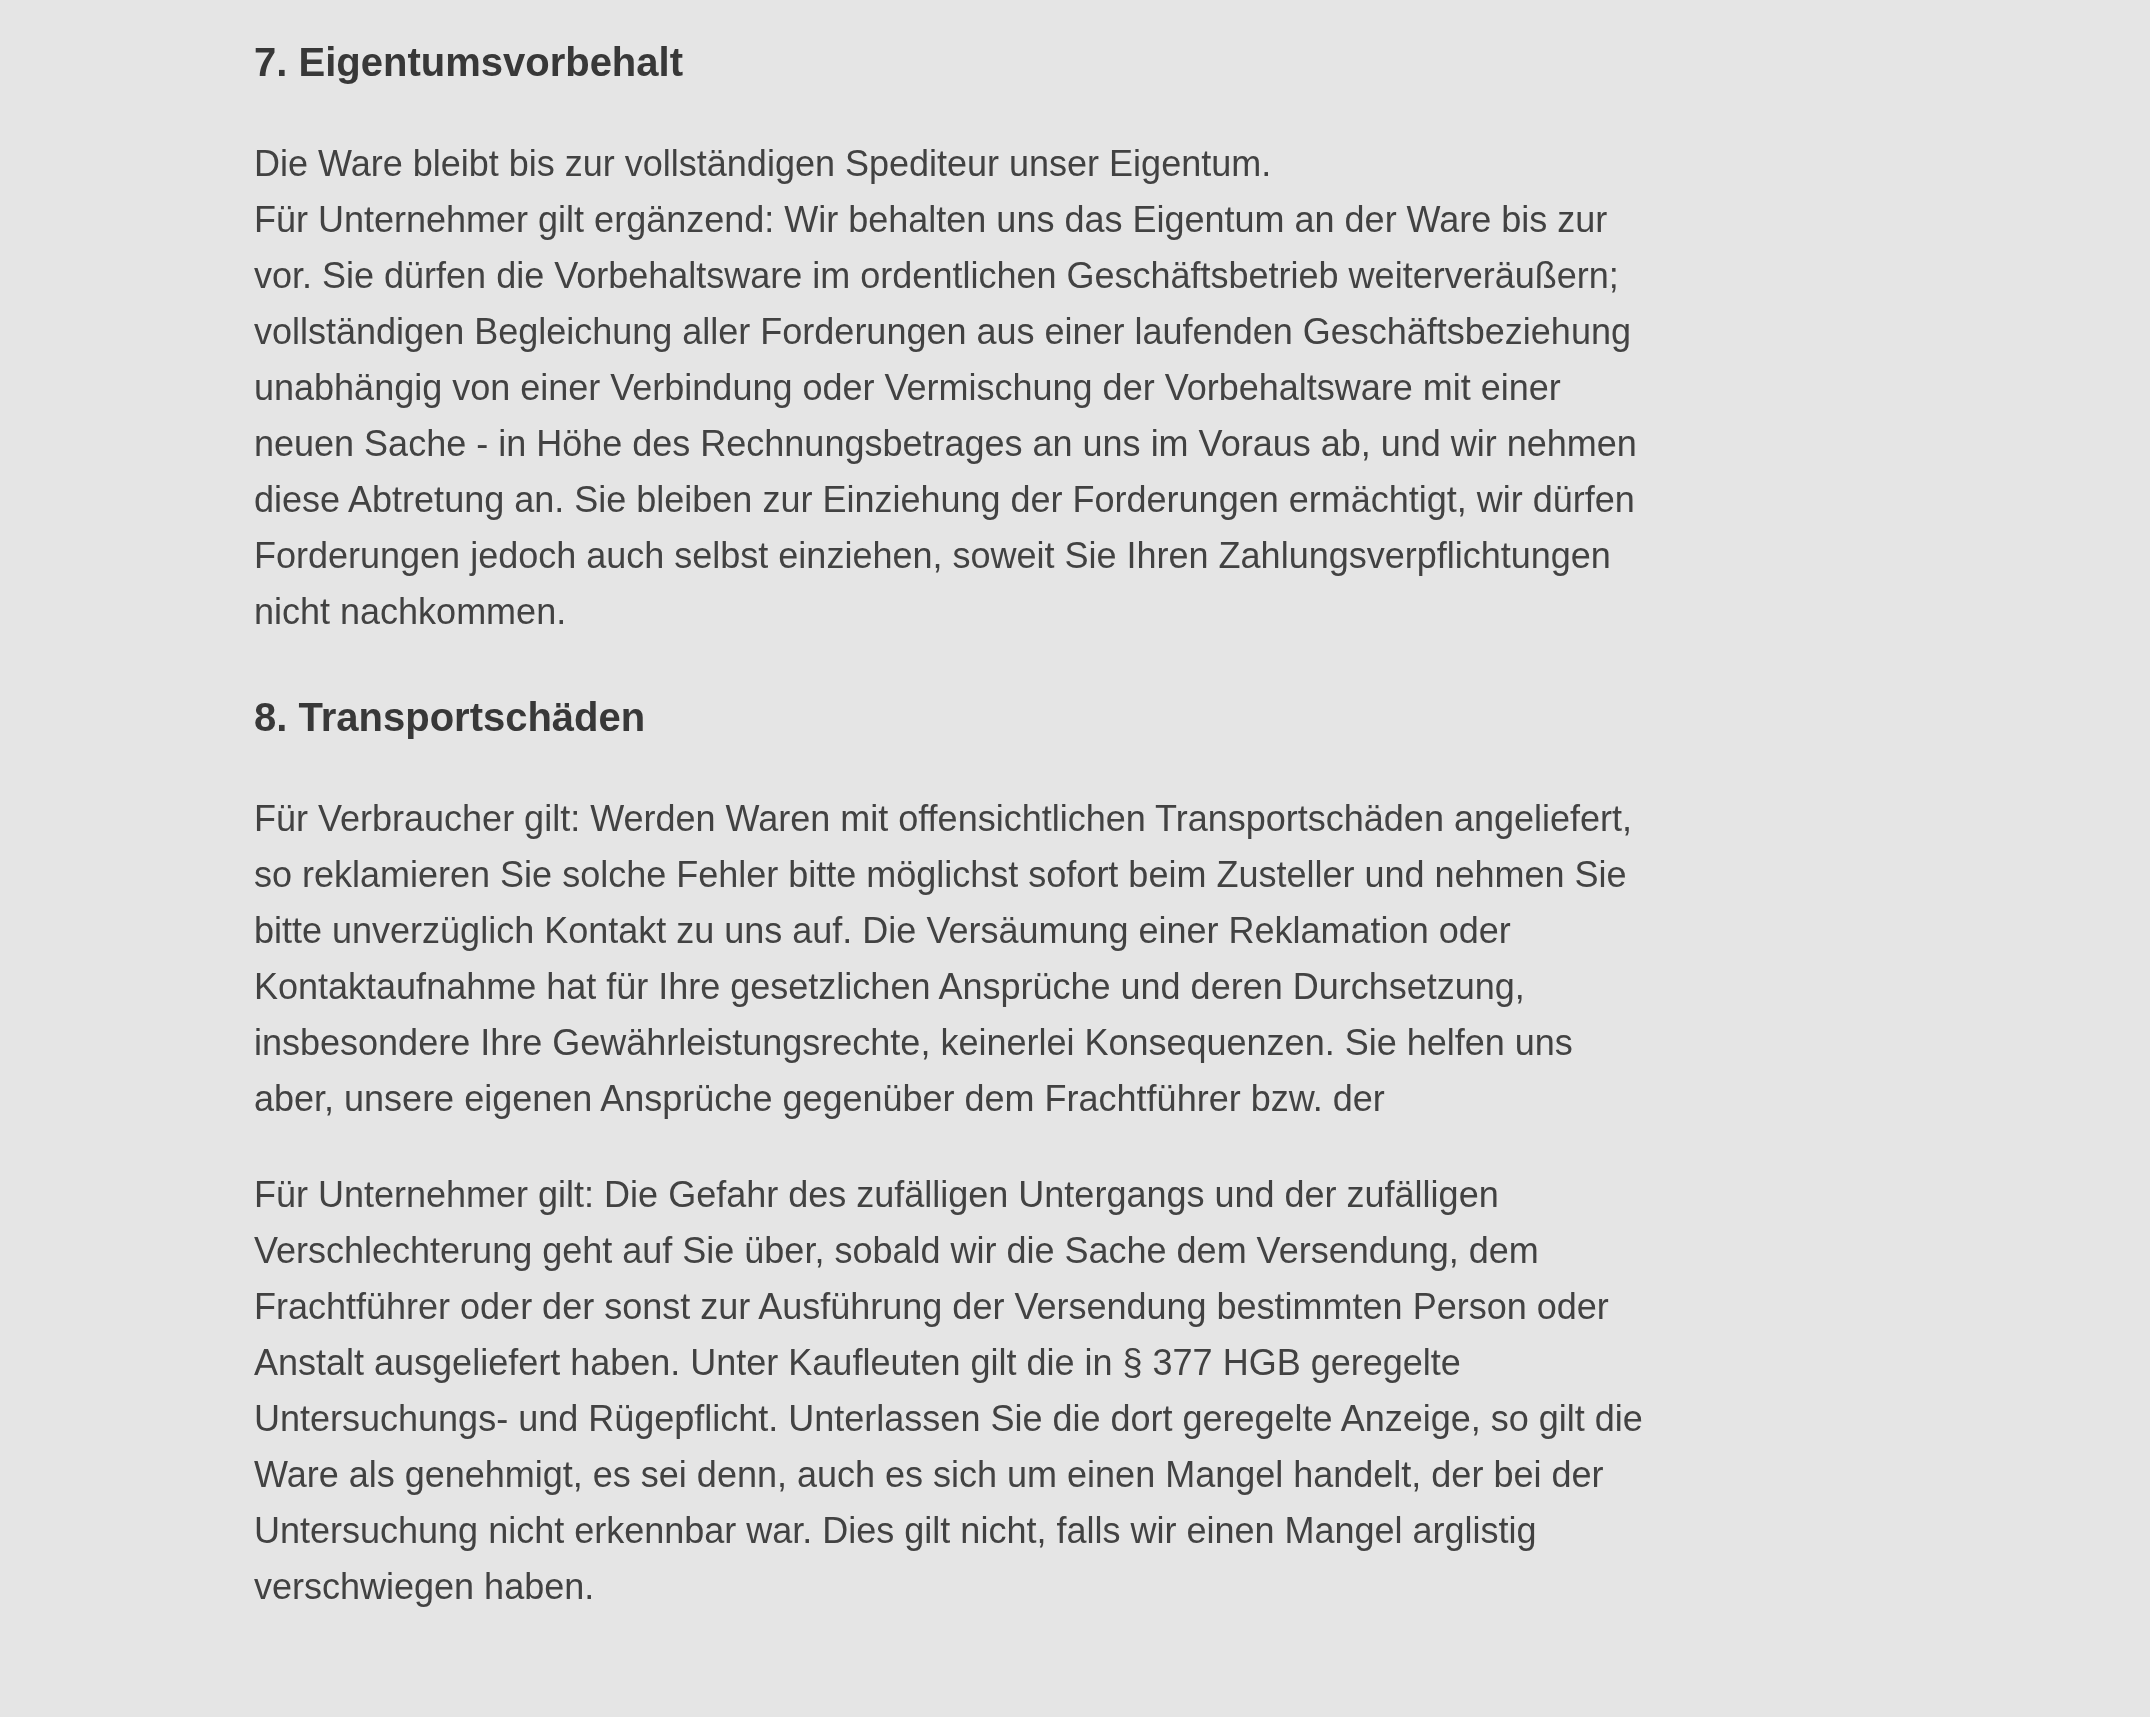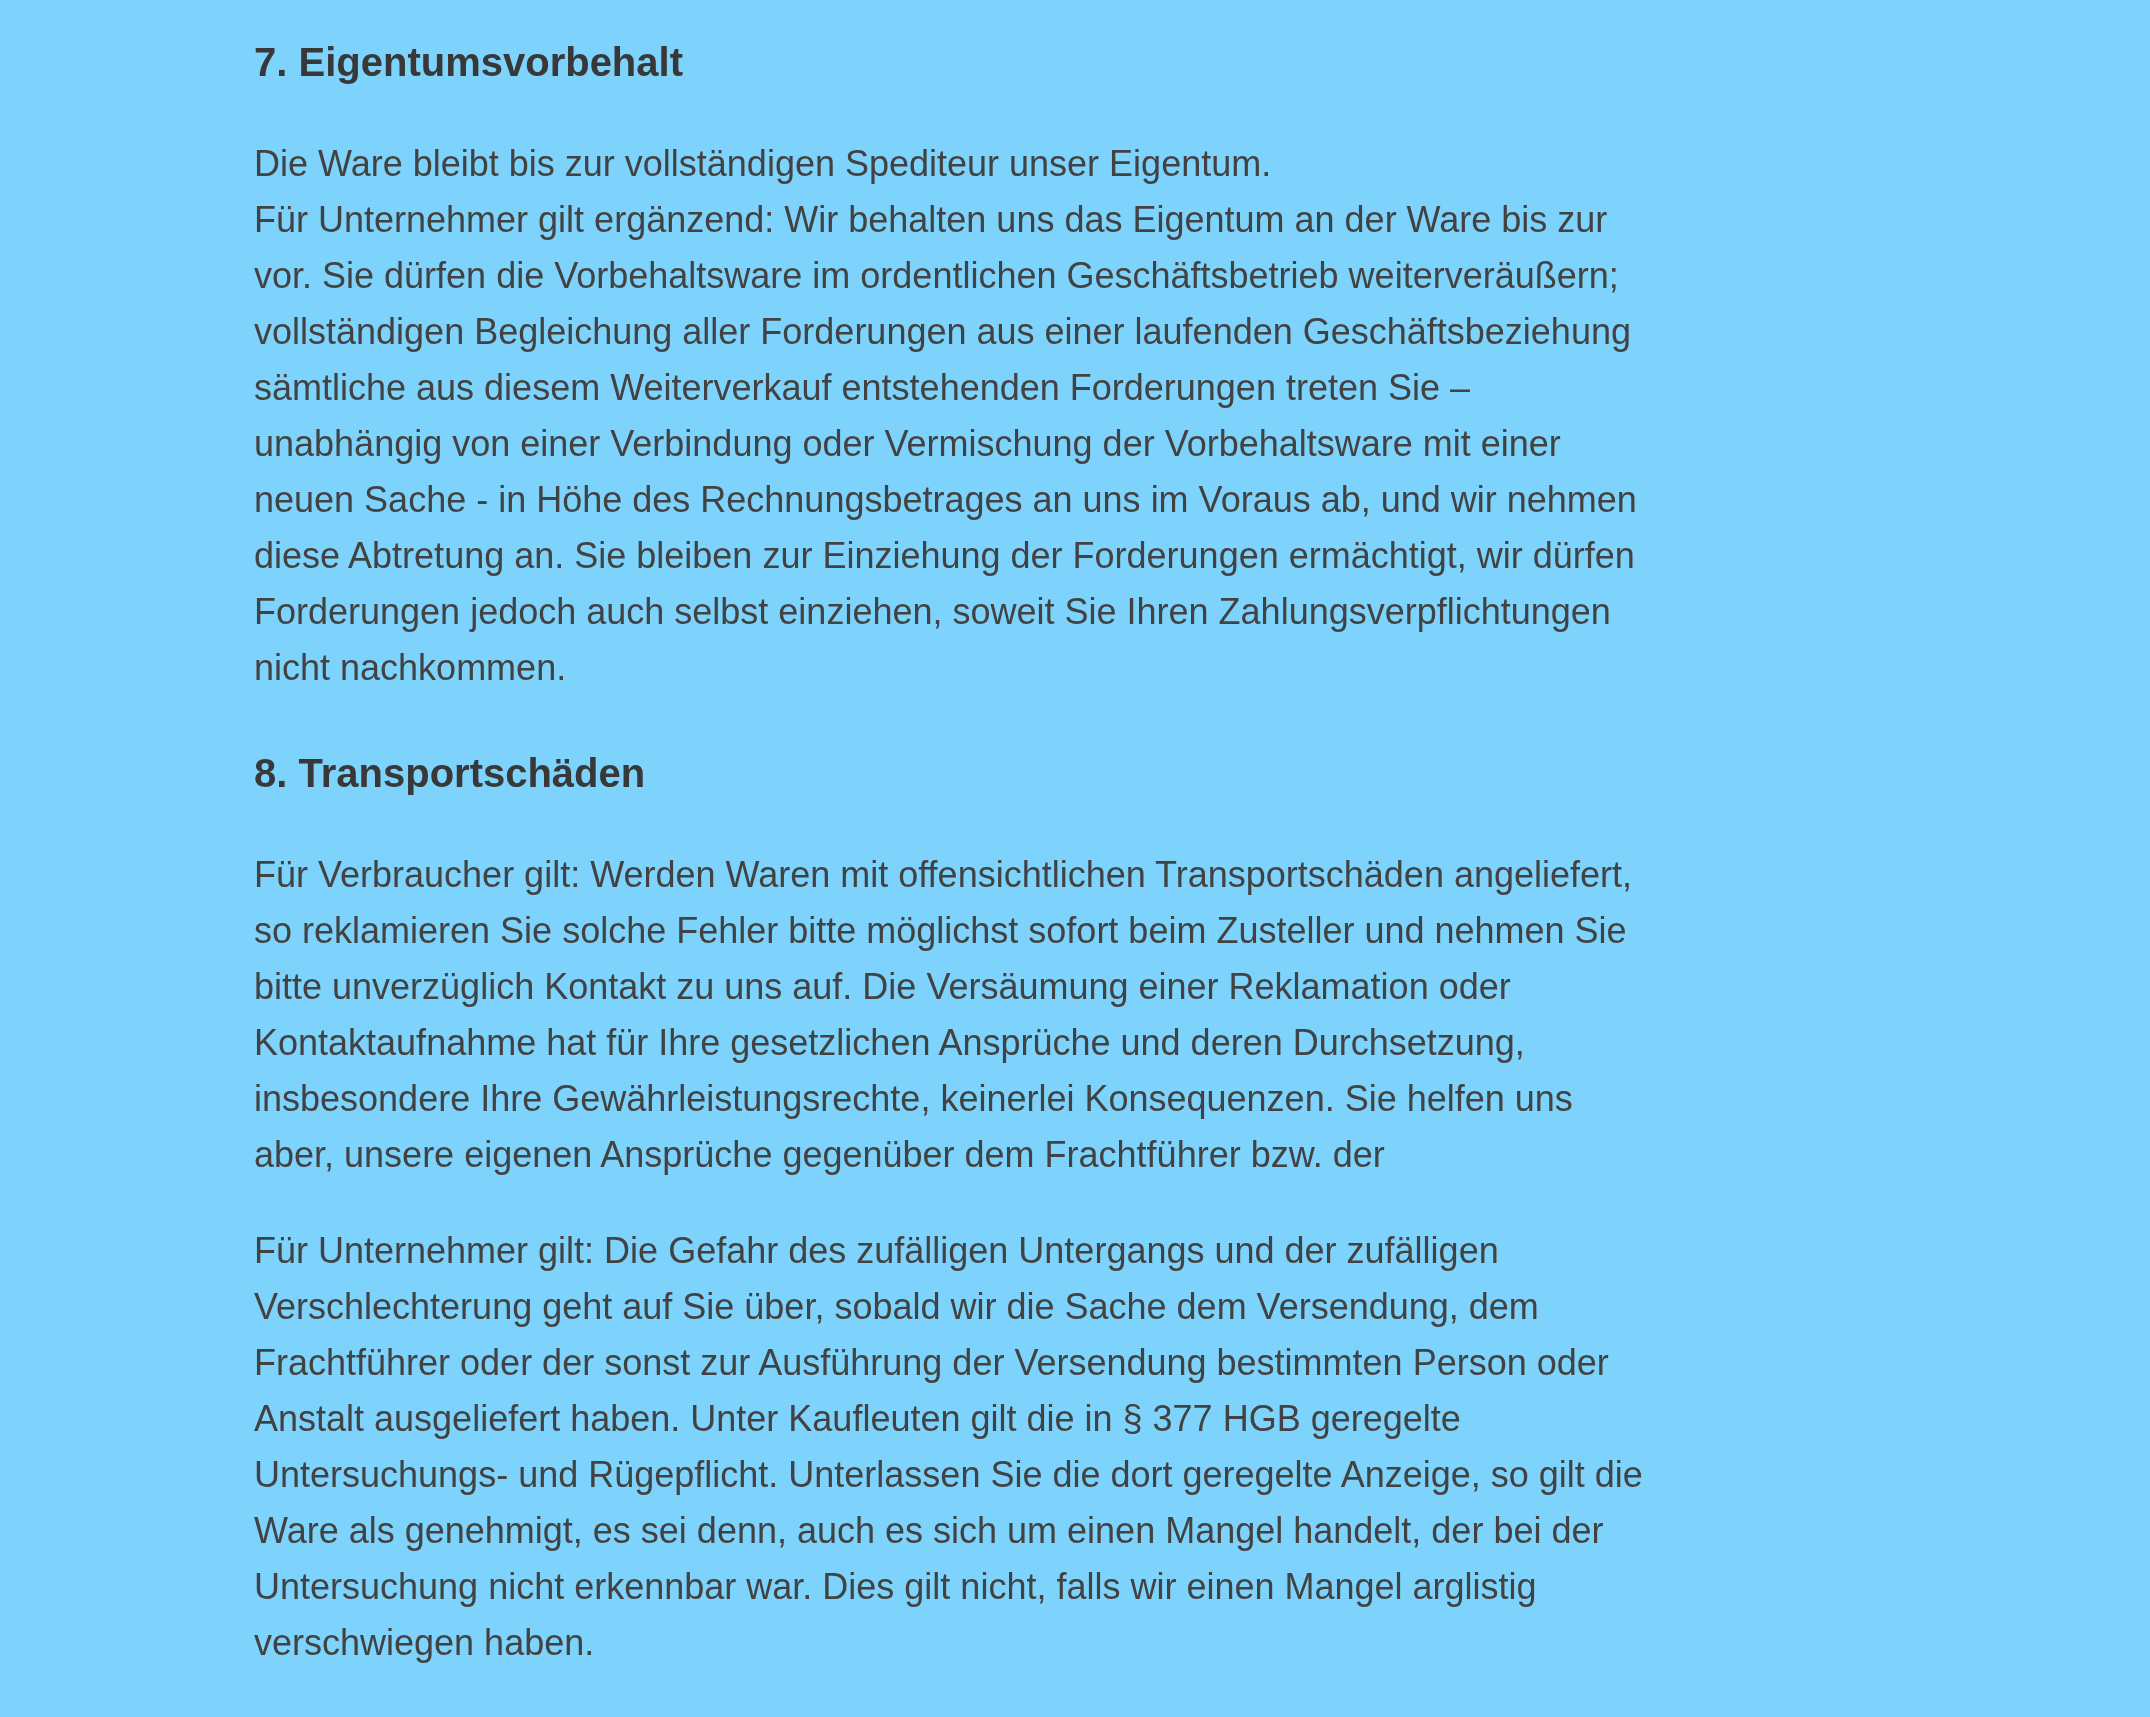--- a/index.html
+++ b/index.html
@@ -7,21 +7,21 @@
     margin: 0;
     padding: 0;
     background: #ffffff;
   }
   .page {
     position: relative;
     width: 2151px;
     height: 1717px;
     box-sizing: border-box;
     padding: 38px 229px 0 254px;
-    background: #7dd3fc;
+    background: #e5e5e5;
     overflow: hidden;
     font-family: "Liberation Sans", sans-serif;
     -webkit-font-smoothing: antialiased;
   }
   .section-heading {
     margin: 0 0 50px 0;
     font-size: 40px;
     line-height: 48px;
     font-weight: 700;
     color: #383838;
@@ -48,21 +48,20 @@
 
 <main class="page">
   <div id="sections-root">
       <section class="section">
         <div class="section-heading">7. Eigentumsvorbehalt</div>
         <div class="paragraph">
           <div class="text-line">Die Ware bleibt bis zur vollständigen Spediteur unser Eigentum.</div>
           <div class="text-line">Für Unternehmer gilt ergänzend: Wir behalten uns das Eigentum an der Ware bis zur</div>
           <div class="text-line">vor. Sie dürfen die Vorbehaltsware im ordentlichen Geschäftsbetrieb weiterveräußern;</div>
           <div class="text-line">vollständigen Begleichung aller Forderungen aus einer laufenden Geschäftsbeziehung</div>
-          <div class="text-line">sämtliche aus diesem Weiterverkauf entstehenden Forderungen treten Sie –</div>
           <div class="text-line">unabhängig von einer Verbindung oder Vermischung der Vorbehaltsware mit einer</div>
           <div class="text-line">neuen Sache - in Höhe des Rechnungsbetrages an uns im Voraus ab, und wir nehmen</div>
           <div class="text-line">diese Abtretung an. Sie bleiben zur Einziehung der Forderungen ermächtigt, wir dürfen</div>
           <div class="text-line">Forderungen jedoch auch selbst einziehen, soweit Sie Ihren Zahlungsverpflichtungen</div>
           <div class="text-line">nicht nachkommen.</div>
         </div>
       </section>
       <section class="section">
         <div class="section-heading">8. Transportschäden</div>
         <div class="paragraph">

